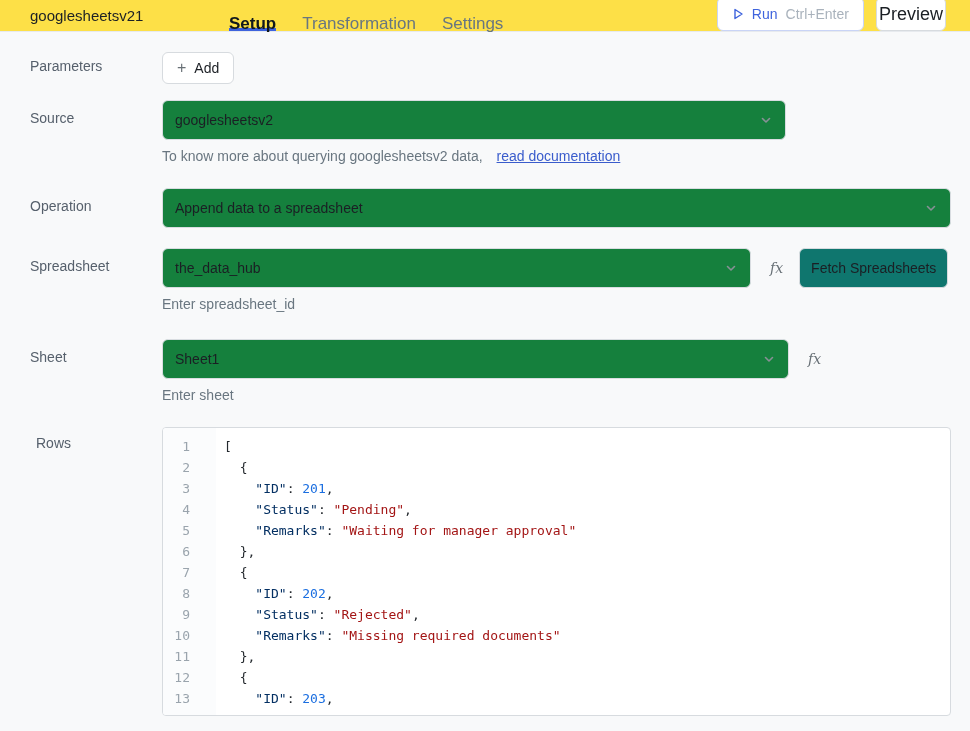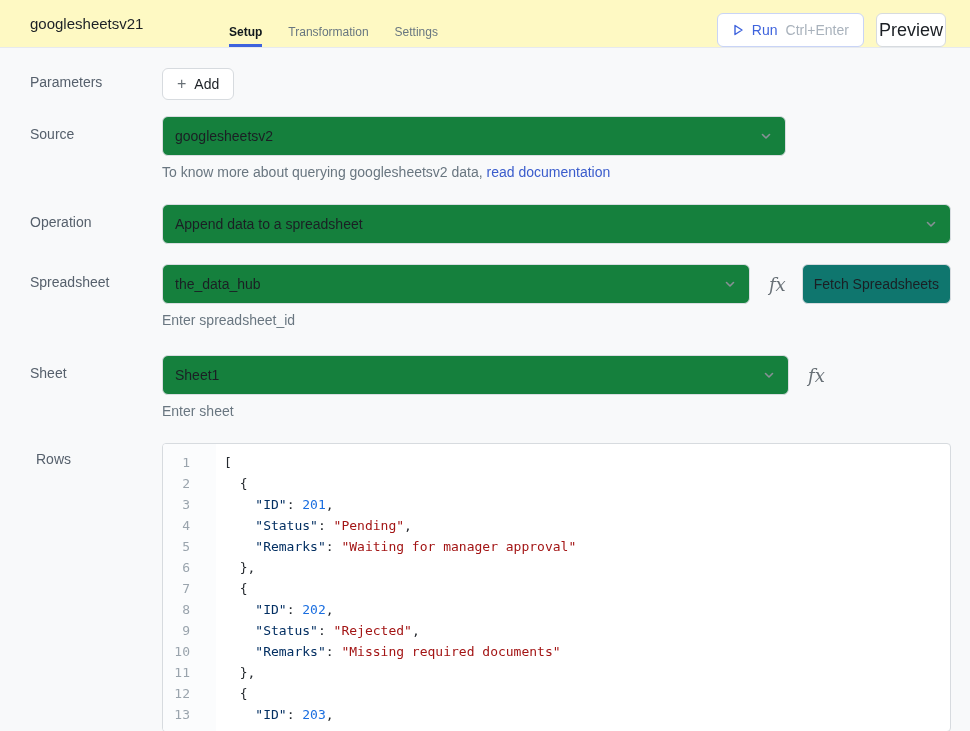--- a/index.html
+++ b/index.html
@@ -7,41 +7,41 @@
   body {
     font-family: "Liberation Sans", sans-serif;
     font-size: 14px;
     color: #11181c;
     background: #f8f9fa;
   }
   button { font-family: "Liberation Sans", sans-serif; cursor: pointer; }
 
   
   .header {
-    height: 48px;
-    background: #fef9c3;
+    height: 32px;
+    background: #fde047;
     border-bottom: 1px solid #e7eaee;
     display: flex;
     align-items: stretch;
     padding: 0 24px 0 30px;
   }
   .header-title {
     width: 199px;
     display: flex;
     align-items: center;
     font-size: 15px;
     font-weight: 500;
     color: #1c2025;
   }
   .tabs { display: flex; gap: 26px; }
   .tab {
     display: flex;
     align-items: center;
     color: #687680;
-    font-size: 12px;
+    font-size: 17px;
     border-bottom: 3px solid transparent;
     padding-top: 20px;
     cursor: pointer;
   }
   .tab.active {
     color: #11181c;
     font-weight: 700;
     border-bottom-color: #3e63dd;
   }
   .header-actions {
@@ -127,29 +127,31 @@
   .w-sheet { width: 627px; }
 
   .helper {
     margin-top: 6px;
     color: #697680;
     font-size: 14px;
     line-height: 20px;
   }
   .helper a {
     color: #3a5ccc;
+    text-decoration: underline;
     cursor: pointer;
+    margin-left: 10px;
   }
 
   .row-inline { display: flex; align-items: center; }
   .fx {
     font-family: "DejaVu Serif", serif;
     font-style: italic;
     color: #687076;
-    font-size: 18px;
+    font-size: 14px;
     margin-left: 19px;
     cursor: pointer;
   }
   .fetch-btn {
     height: 40px;
     margin-left: 16px;
     padding: 0 11px;
     background: #0f766e;
     border: 1px solid #d7dbdf;
     border-radius: 6px;

